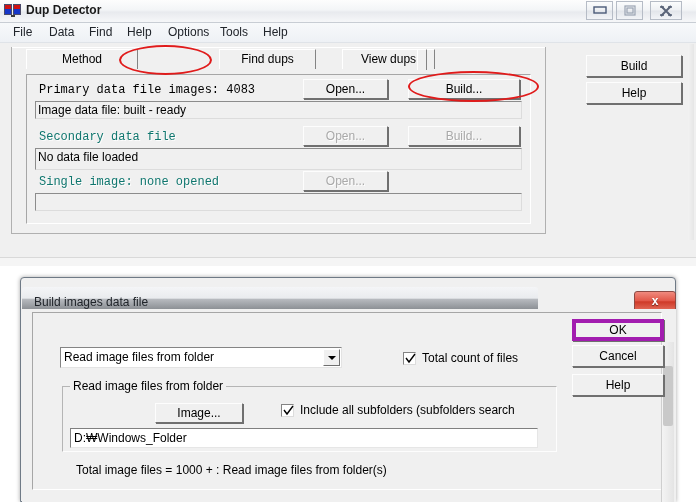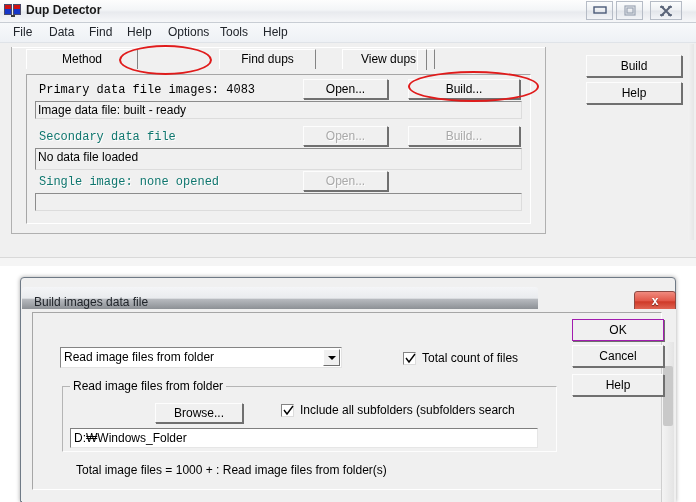--- a/index.html
+++ b/index.html
@@ -166,21 +166,21 @@
     font-size: 12px;
     text-align: center;
     line-height: 100%;
     color: #000;
     display: flex;
     align-items: center;
     justify-content: center;
     white-space: nowrap;
   }
   .btn.dim { color: #a9a9a9; text-shadow: 1px 1px 0 #fdfdfd; }
-  .btn.def { border: 1px solid #a21caf; box-shadow: 1px 1px 0 #6f6f6f; }
+  .btn.def { border: 4px solid #a21caf; box-shadow: 1px 1px 0 #6f6f6f; }
 
   
   .annot {
     position: absolute;
     border: 2px solid #e01b1b;
     border-radius: 50%;
     box-sizing: border-box;
     pointer-events: none;
     z-index: 20;
   }
@@ -487,21 +487,21 @@
     <svg width="11" height="11" viewBox="0 0 11 11">
       <path d="M1 5 L4 9 L10 1" stroke="#000" stroke-width="1.4" fill="none"></path>
     </svg>
   </span>
   <span class="lbl">Total count of files</span>
 </div>
 
 <div id="inner-group"></div>
 <span id="inner-group-label">Read image files from folder</span>
 
-<div class="btn" style="left:155px; top:403px; width:88px; height:20px;">Browse...</div>
+<div class="btn" style="left:155px; top:403px; width:88px; height:20px;">Image...</div>
 
 <div class="cbx" style="left:281px; top:403px; z-index:7;">
   <span class="box">
     <svg width="11" height="11" viewBox="0 0 11 11">
       <path d="M1 5 L4 9 L10 1" stroke="#000" stroke-width="1.4" fill="none"></path>
     </svg>
   </span>
   <span class="lbl">Include all subfolders (subfolders search</span>
 </div>
 

